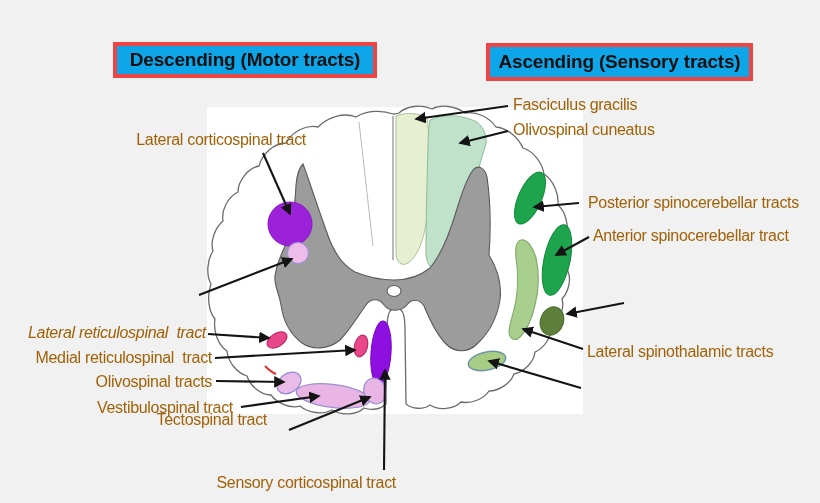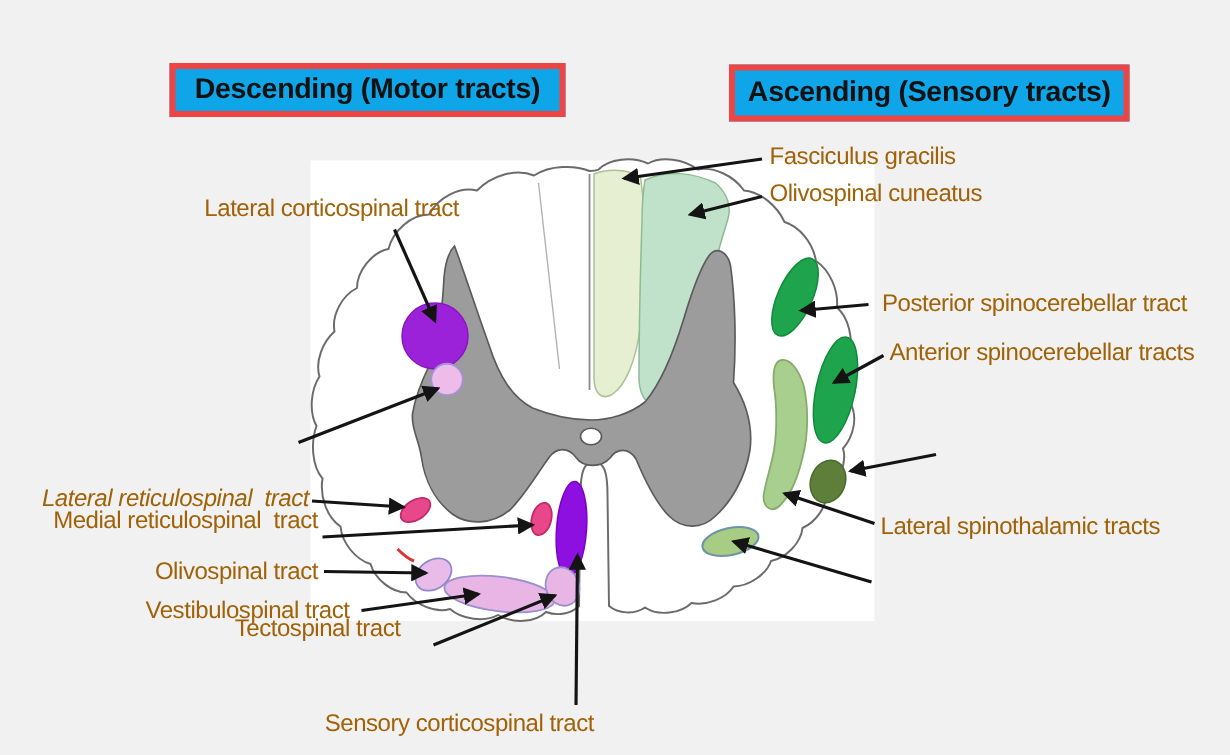--- a/index.html
+++ b/index.html
@@ -156,25 +156,25 @@
       <line x1="583" y1="349" x2="523" y2="329" marker-end="url(#ah)"></line>
       <line x1="581" y1="388" x2="489" y2="361" marker-end="url(#ah)"></line>
     </g>
   </svg>
 
   <div class="title-box" style="left:113px;top:42px;width:256px;height:28px;">Descending (Motor tracts)</div>
   <div class="title-box" style="left:486px;top:43px;width:259px;height:30px;">Ascending (Sensory tracts)</div>
 
   <div class="lbl right-align" style="right:514px;top:131px;text-align:right;">Lateral corticospinal tract</div>
   <div class="lbl right-align" style="right:614px;top:324px;font-style:italic;">Lateral reticulospinal  tract</div>
-  <div class="lbl right-align" style="right:608px;top:339px;">Medial reticulospinal  tract</div>
-  <div class="lbl right-align" style="right:608px;top:373px;">Olivospinal tract</div>
+  <div class="lbl right-align" style="right:608px;top:349px;">Medial reticulospinal  tract</div>
+  <div class="lbl right-align" style="right:608px;top:373px;">Olivospinal tracts</div>
   <div class="lbl right-align" style="right:587px;top:399px;margin-left:38px;">Vestibulospinal tract</div>
   <div class="lbl right-align" style="right:553px;top:411px;">Tectospinal tract</div>
   <div class="lbl right-align" style="right:424px;top:474px;">Sensory corticospinal tract</div>
 
   <div class="lbl" style="left:513px;top:96px;">Fasciculus gracilis</div>
   <div class="lbl" style="left:513px;top:121px;">Olivospinal cuneatus</div>
-  <div class="lbl" style="left:588px;top:194px;">Posterior spinocerebellar tract</div>
-  <div class="lbl" style="left:593px;top:227px;">Anterior spinocerebellar tracts</div>
+  <div class="lbl" style="left:588px;top:194px;">Posterior spinocerebellar tracts</div>
+  <div class="lbl" style="left:593px;top:227px;">Anterior spinocerebellar tract</div>
   <div class="lbl" style="left:587px;top:343px;">Lateral spinothalamic tracts</div>
 
 </div>
 
 </body></html>

